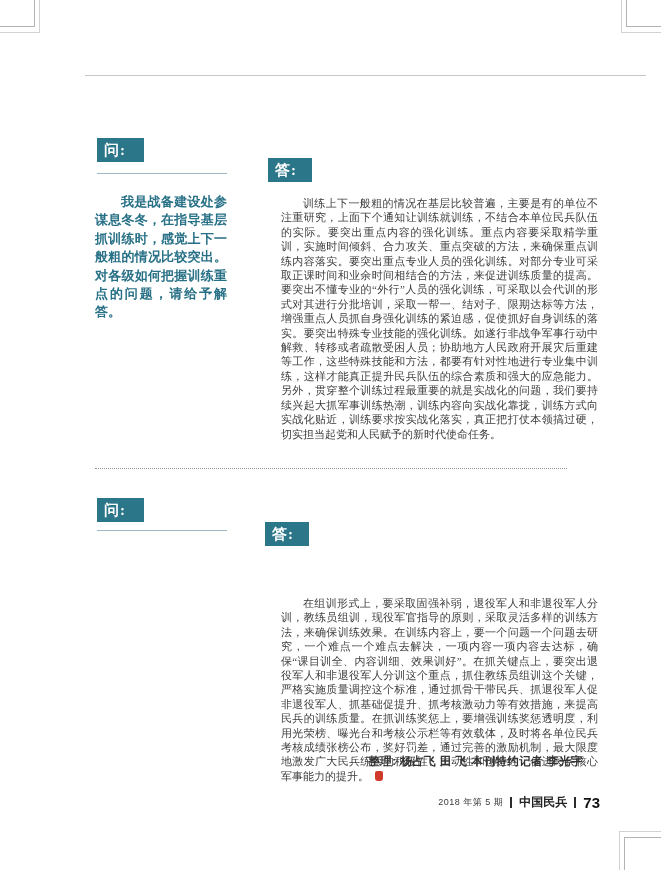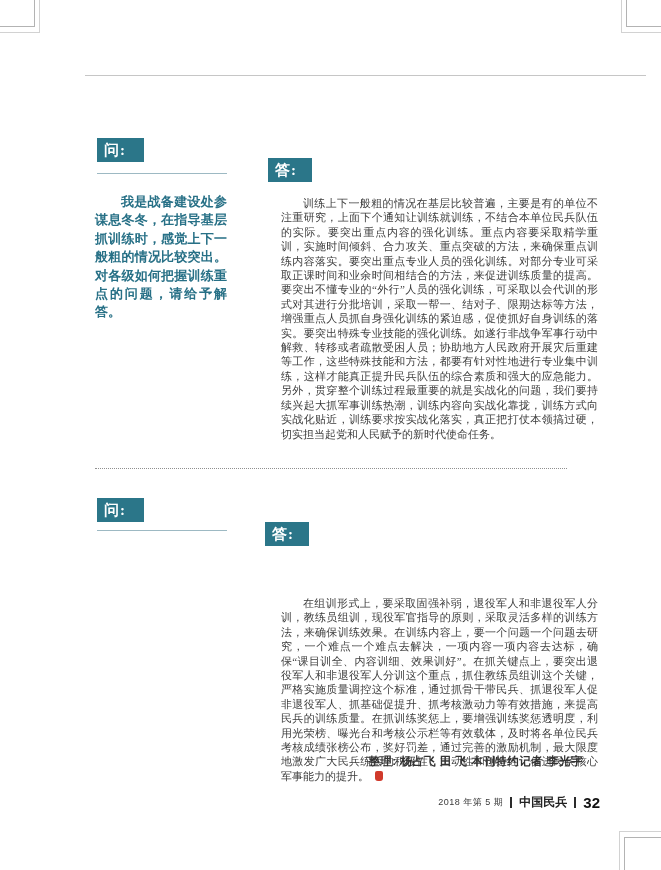--- a/index.html
+++ b/index.html
@@ -101,16 +101,16 @@
   <div class="q-label" id="a2-label">答:</div>
   <p class="a-text" id="a2-text"><span>在组训形式上，要采取固强补弱，退役军人和非退役军人分训，教练员组训，现役军官指导的原则，采取灵活多样的训练方法，来确保训练效果。在训练内容上，要一个问题一个问题去研究，一个难点一个难点去解决，一项内容一项内容去达标，确保“课目训全、内容训细、效果训好”。在抓关键点上，要突出退役军人和非退役军人分训这个重点，抓住教练员组训这个关键，严格实施质量调控这个标准，通过抓骨干带民兵、抓退役军人促非退役军人、抓基础促提升、抓考核激动力等有效措施，来提高民兵的训练质量。在抓训练奖惩上，要增强训练奖惩透明度，利用光荣榜、曝光台和考核公示栏等有效载体，及时将各单位民兵考核成绩张榜公布，奖好罚差，通过完善的激励机制，最大限度地激发广大民兵练兵的积极性、主动性和创造性，促进民兵核心军事能力的提升。</span><span class="end-mark"></span></p>
 
   <div class="byline">整理: 杨占飞 田 飞 本刊特约记者 李光宇</div>
 
   <div class="footer">
     <span class="issue">2018 年第 5 期</span>
     <span class="bar"></span>
     <span class="mag">中国民兵</span>
     <span class="bar"></span>
-    <span class="pagenum">32</span>
+    <span class="pagenum">73</span>
   </div>
 
 </div>
 
 </body></html>

